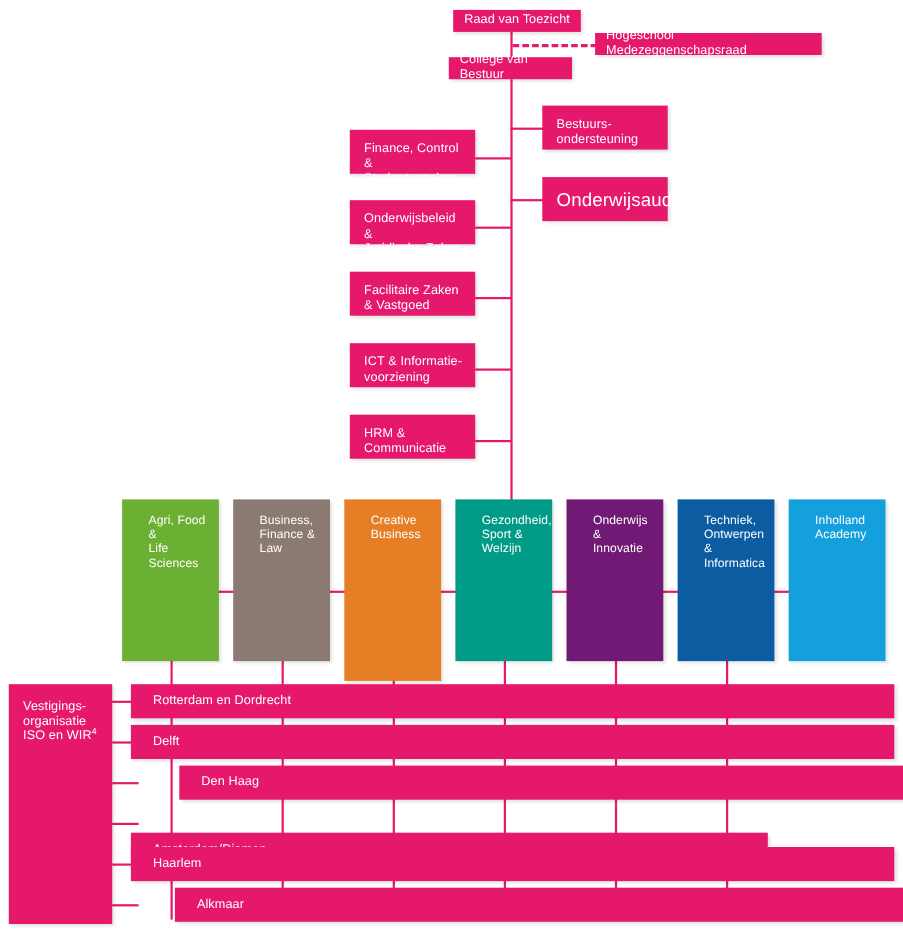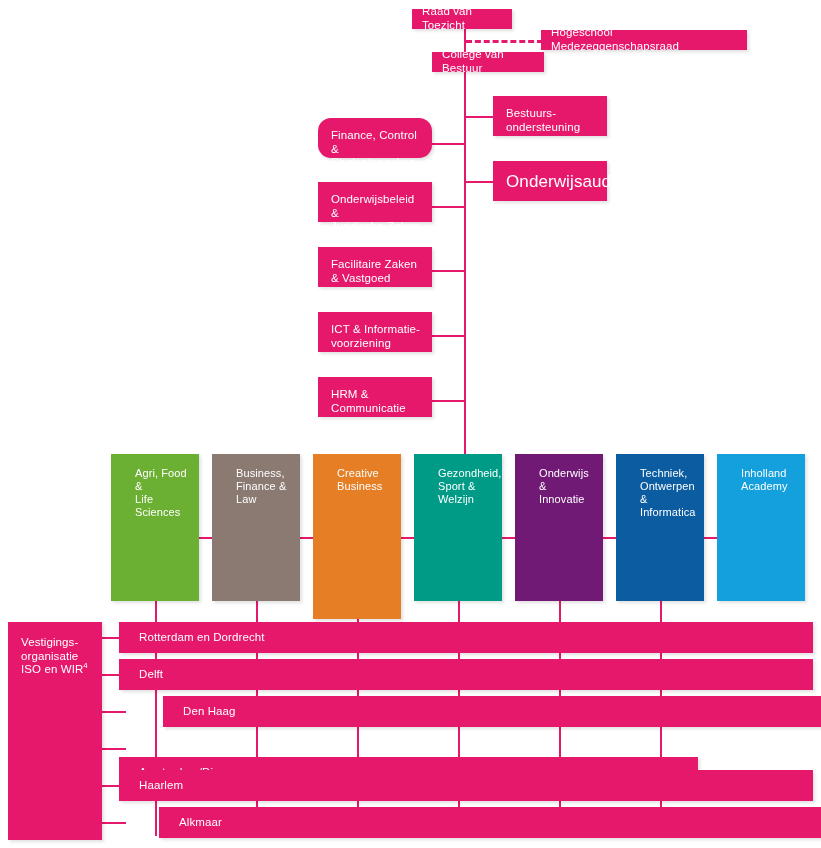--- a/index.html
+++ b/index.html
@@ -134,42 +134,42 @@
   <div class="line line-v" style="left:559px; top:600px; height:236px;"></div>
   <div class="line line-v" style="left:660px; top:600px; height:236px;"></div>
 
   <div class="line line-h" style="left:102px; top:637px; width:24px;"></div>
   <div class="line line-h" style="left:102px; top:674px; width:24px;"></div>
   <div class="line line-h" style="left:102px; top:711px; width:24px;"></div>
   <div class="line line-h" style="left:102px; top:748px; width:24px;"></div>
   <div class="line line-h" style="left:102px; top:785px; width:24px;"></div>
   <div class="line line-h" style="left:102px; top:822px; width:24px;"></div>
 
-  <div class="box pink gov shadowbox" style="left:412px; top:9px; width:100px; height:20px;">
+  <div class="box pink gov shadowbox" style="left:412px; top:9px; width:116px; height:20px;">
     <span class="lbl">Raad van Toezicht</span>
   </div>
 
   <div class="box pink gov shadowbox" style="left:541px; top:30px; width:206px; height:20px;">
     <span class="lbl">Hogeschool Medezeggenschapsraad</span>
   </div>
 
-  <div class="box pink gov shadowbox" style="left:432px; top:52px; width:112px; height:20px;">
+  <div class="box pink gov shadowbox" style="left:408px; top:52px; width:112px; height:20px;">
     <span class="lbl">College van Bestuur</span>
   </div>
 
   <div class="box pink staff shadowbox" style="left:493px; top:96px; width:114px; height:40px;">
     <span class="lbl">Bestuurs-
 ondersteuning</span>
   </div>
 
   <div class="box pink staff-1 shadowbox" style="left:493px; top:161px; width:114px; height:40px;">
     <span class="lbl">Onderwijsaudit</span>
   </div>
 
-  <div class="box pink staff shadowbox" style="left:318px; top:118px; width:114px; height:40px;border-radius:13px;">
+  <div class="box pink staff shadowbox" style="left:318px; top:118px; width:114px; height:40px;">
     <span class="lbl">Finance, Control
 &amp; Studentenzaken</span>
   </div>
 
   <div class="box pink staff shadowbox" style="left:318px; top:182px; width:114px; height:40px;">
     <span class="lbl">Onderwijsbeleid &amp;
 Juridische Zaken</span>
   </div>
 
   <div class="box pink staff shadowbox" style="left:318px; top:247px; width:114px; height:40px;">

